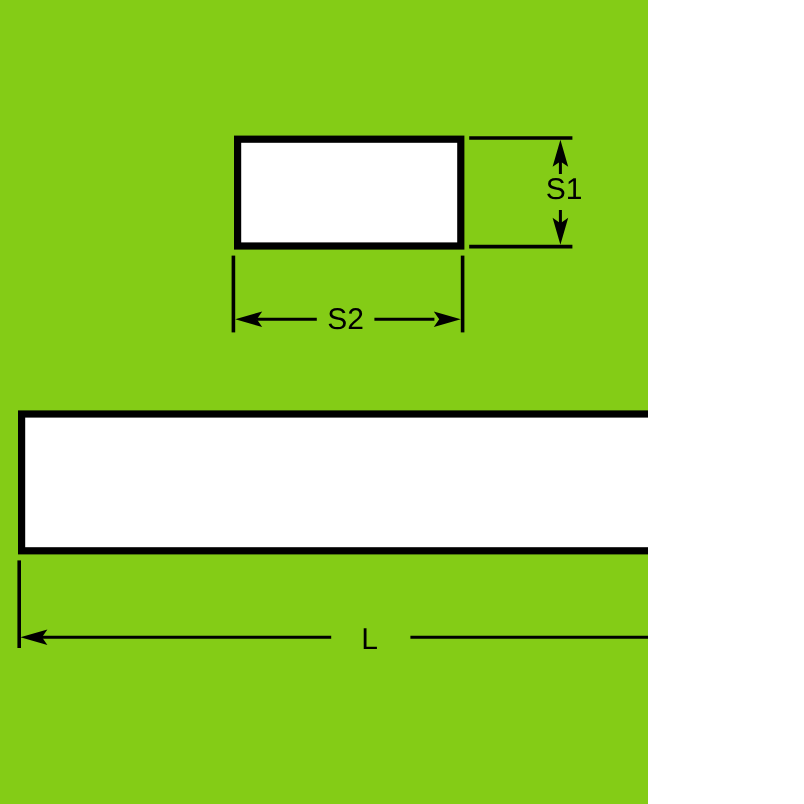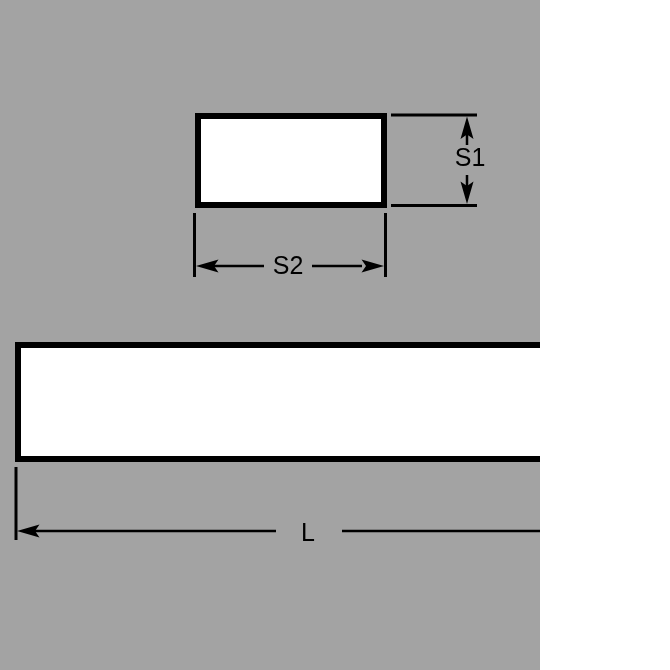--- a/index.html
+++ b/index.html
@@ -4,21 +4,21 @@
 <style>
   html, body {
     margin: 0;
     padding: 0;
     background: #ffffff;
   }
   .canvas {
     position: relative;
     width: 540px;
     height: 670px;
-    background: #a3a3a3;
+    background: #84cc16;
     overflow: hidden;
   }
   svg {
     display: block;
   }
   .shape-outline {
     fill: #ffffff;
     stroke: #000000;
     stroke-width: 6;
   }

